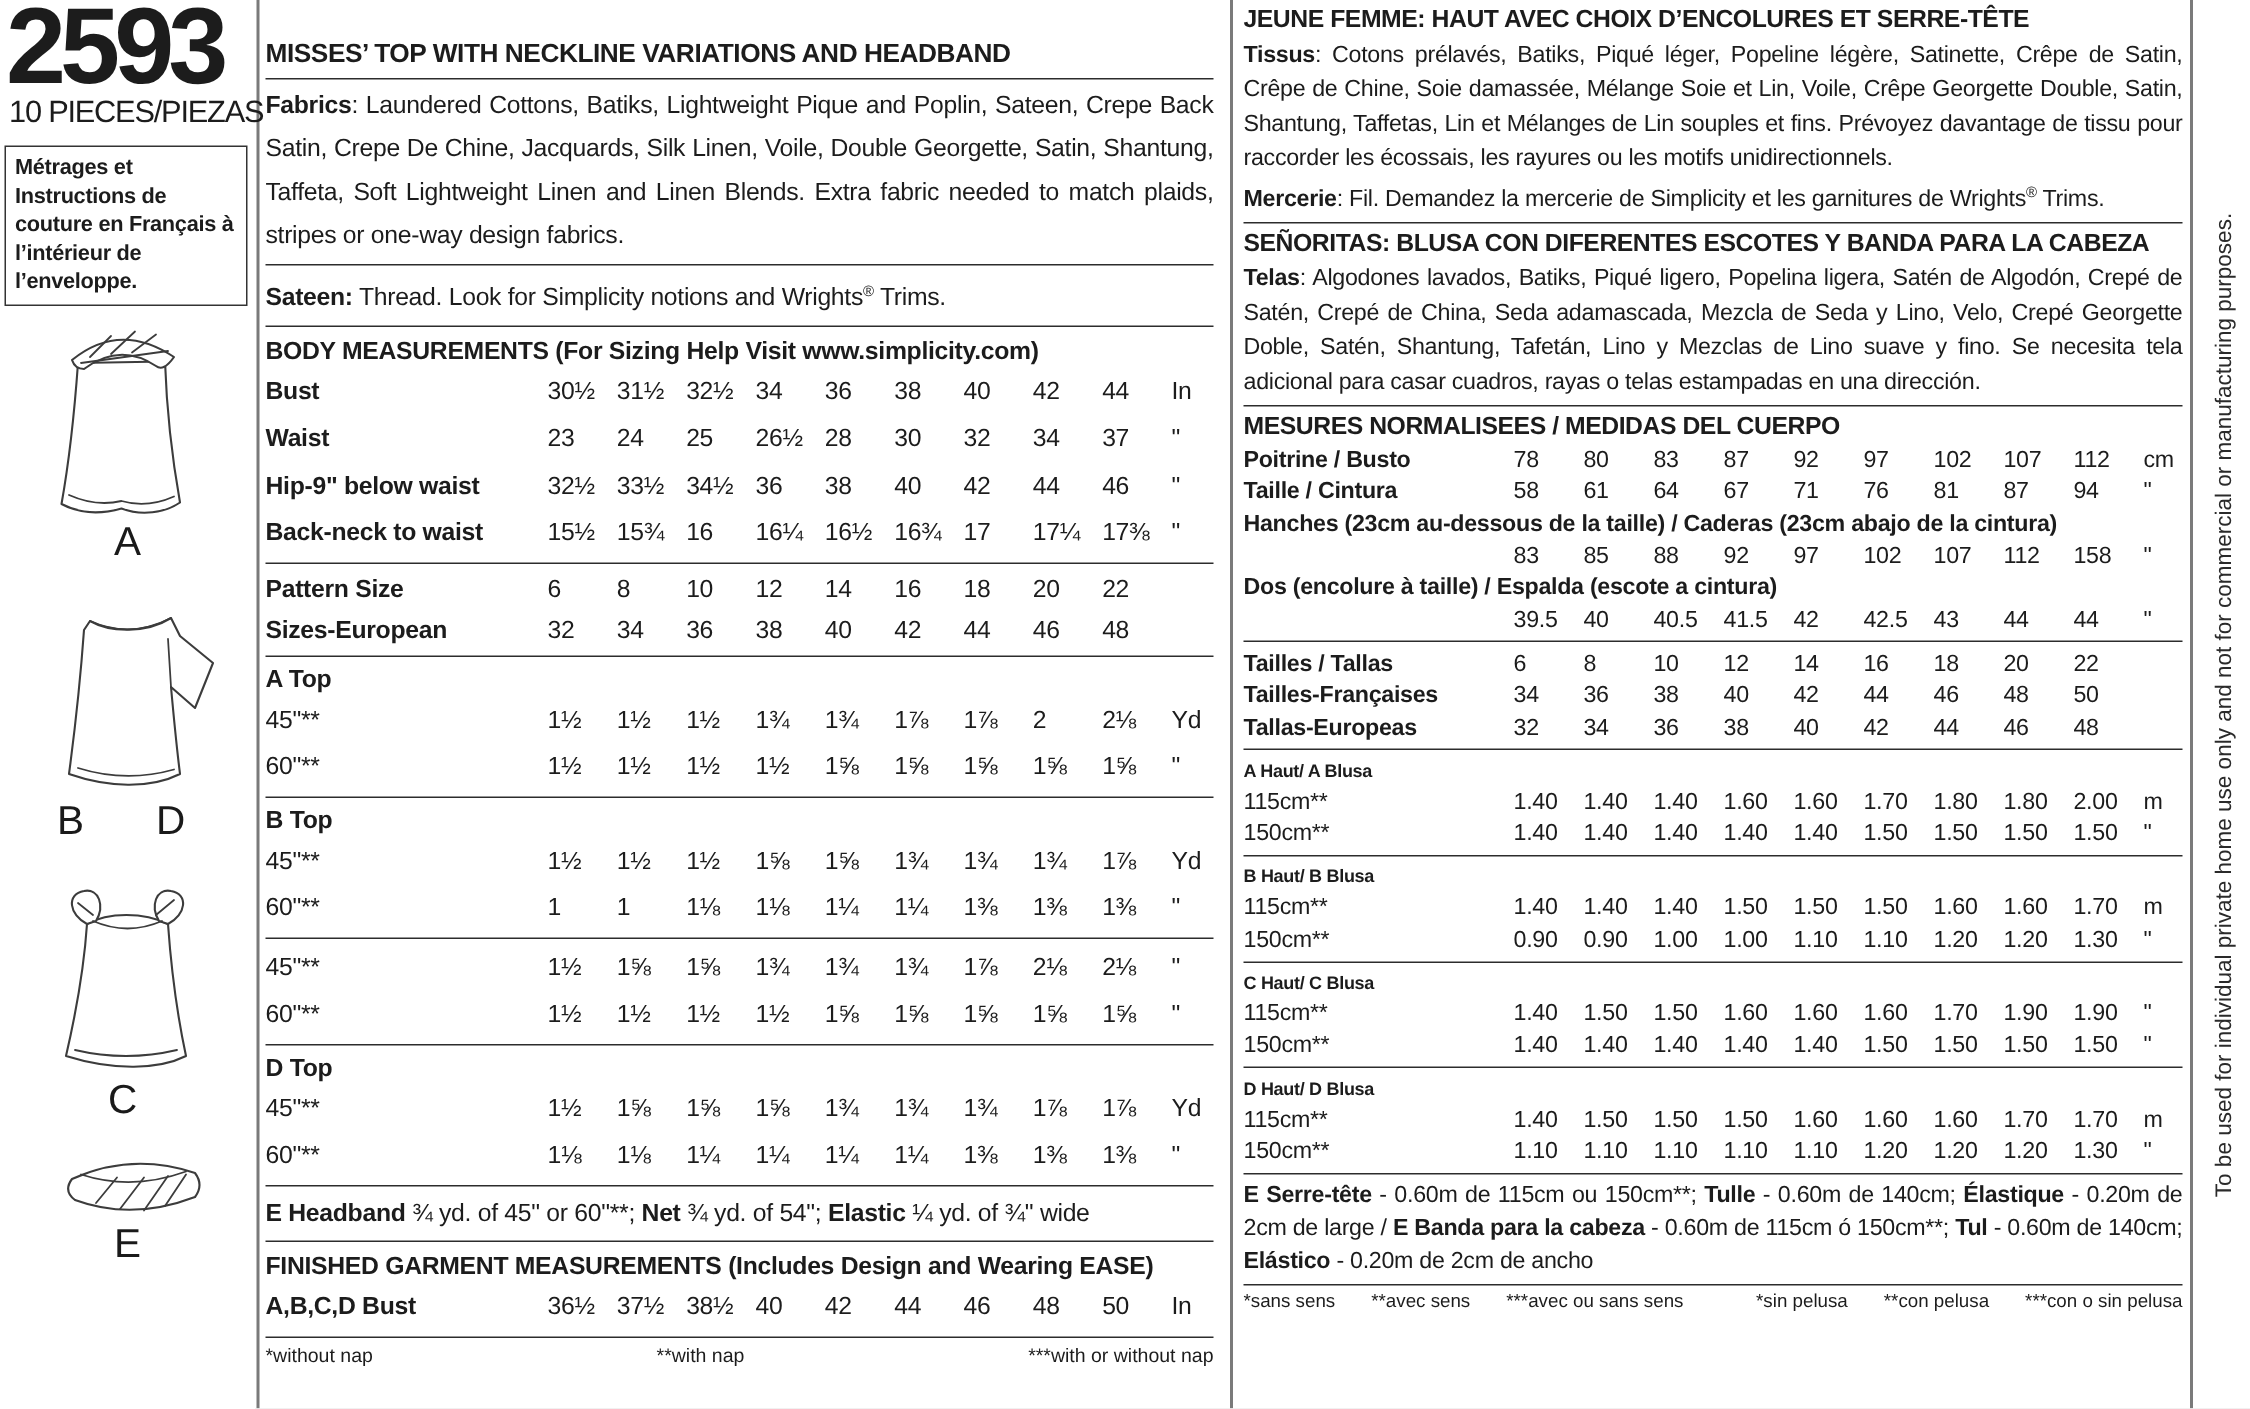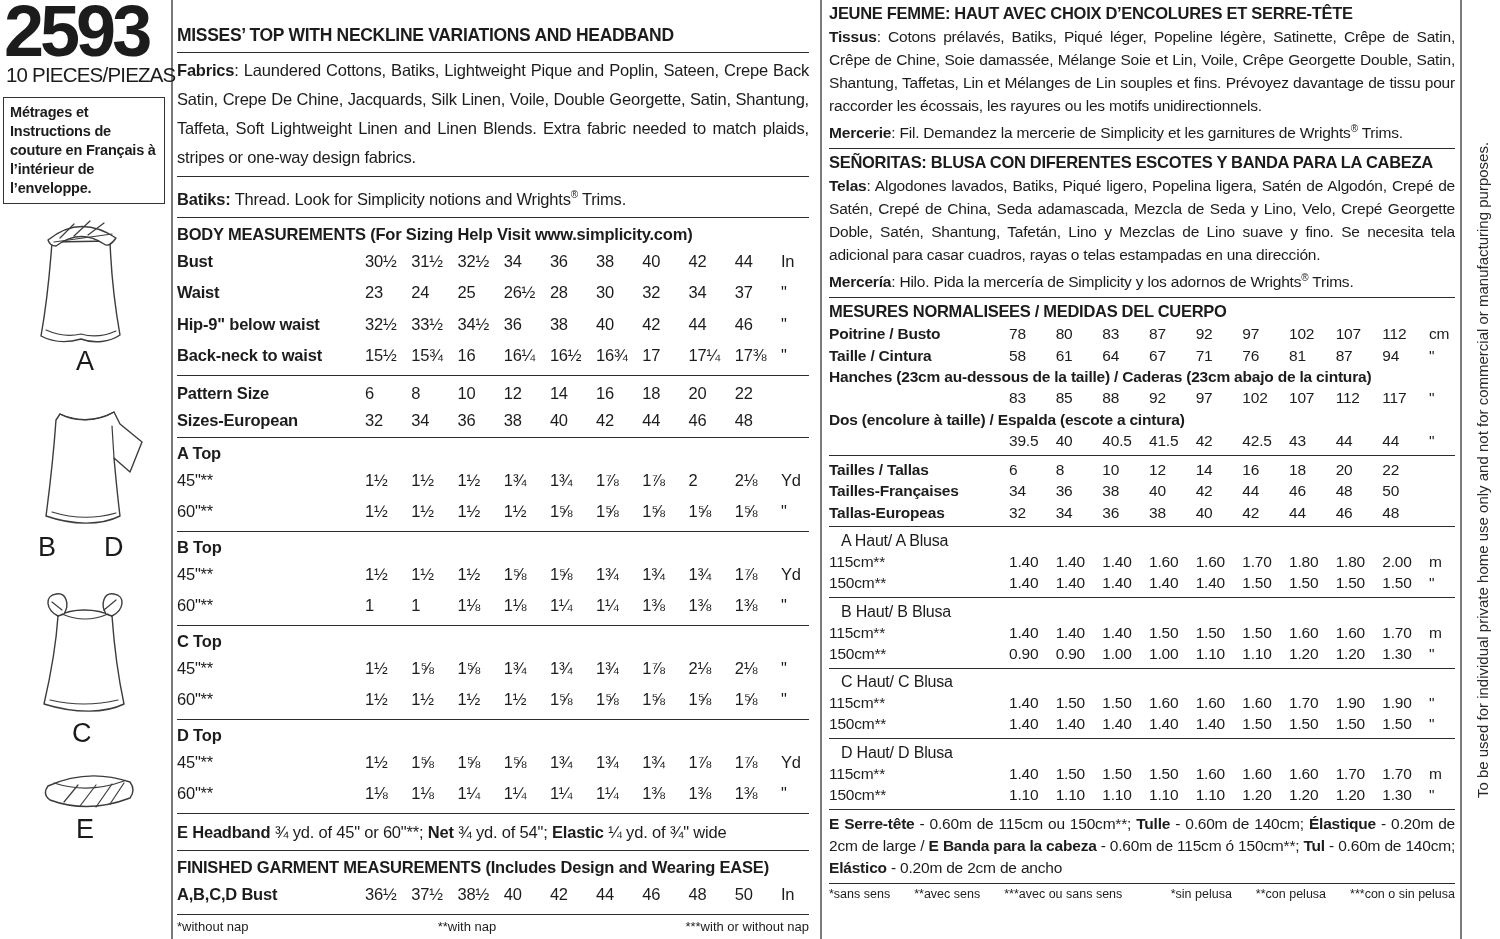--- a/index.html
+++ b/index.html
@@ -40,21 +40,21 @@
   .sec-head{font-size:16.5px;font-weight:700;line-height:23px;margin-top:1px;}
   .fnrow-mid{display:flex;gap:34px;font-size:13px;letter-spacing:0;margin-top:4px;justify-content:space-between;}
 
   
   .title-fr{font-size:16.5px;font-weight:700;letter-spacing:-0.3px;line-height:21px;margin-bottom:1px;}
   .para-r{font-size:15.5px;line-height:23px;text-align:justify;}
   .right-table .trow{grid-template-columns:180px repeat(9,1fr) 26px;font-size:15.5px;line-height:21.3px;}
   .right-table .tlabel{font-weight:700;white-space:nowrap;}
   .right-table .tfull{grid-column:1/-1;font-weight:700;white-space:nowrap;}
   .right-table.plainlab .tlabel{font-weight:400;}
-  .sec-head-r{font-size:16px;font-weight:400;line-height:20px;margin-left:12px;}
+  .sec-head-r{font-size:12px;font-weight:700;line-height:20px;}
   .serre{font-size:15.5px;line-height:22px;text-align:justify;}
   .fnrow-right{display:flex;justify-content:space-between;font-size:12.5px;letter-spacing:0;margin-top:3px;gap:15px;}
   .fngroup{display:flex;gap:24px;}
 
   
   .side-note{
     position:absolute;right:9px;top:50%;
     transform:translateY(-50%) rotate(180deg);
     writing-mode:vertical-rl;
     font-size:15px;letter-spacing:0;color:#2a2a2a;white-space:nowrap;
@@ -119,21 +119,21 @@
       </svg>
       <div class="view-label" style="left:36px;top:46px">E</div>
     </div>
   </aside>
 
   <main class="col-mid">
     <div class="title-en">MISSES’ TOP WITH NECKLINE VARIATIONS AND HEADBAND</div>
     <hr class="hrule">
     <div class="para"><span style="font-weight: 700;">Fabrics</span><span>: Laundered Cottons, Batiks, Lightweight Pique and Poplin, Sateen, Crepe Back Satin, Crepe De Chine, Jacquards, Silk Linen, Voile, Double Georgette, Satin, Shantung, Taffeta, Soft Lightweight Linen and Linen Blends. Extra fabric needed to match plaids, stripes or one-way design fabrics.</span></div>
     <hr class="hrule">
-    <div class="inline-line"><span style="font-weight: 700;">Batiks:</span><span> Thread. Look for Simplicity notions and Wrights</span><sup>®</sup><span> Trims.</span></div>
+    <div class="inline-line"><span style="font-weight: 700;">Sateen:</span><span> Thread. Look for Simplicity notions and Wrights</span><sup>®</sup><span> Trims.</span></div>
     <hr class="hrule">
 
     <div class="table-title">BODY MEASUREMENTS (For Sizing Help Visit www.simplicity.com)</div>
     <div class="mid-table">
         <div class="trow">
           <div class="tlabel">Bust</div>
           <div class="tval">30½</div>
           <div class="tval">31½</div>
           <div class="tval">32½</div>
           <div class="tval">34</div>
@@ -276,21 +276,20 @@
             <div class="tval">1⅜</div>
             <div class="tval">1⅜</div>
             <div class="tval">1⅜</div>
             <div class="tunit">"</div>
           </div>
         </div>
     </section>
     <hr class="hrule">
 
     <section>
-      <div class="sec-head">C Top</div>
       <div class="mid-table plainlab">
           <div class="trow">
             <div class="tlabel">45"**</div>
             <div class="tval">1½</div>
             <div class="tval">1⅝</div>
             <div class="tval">1⅝</div>
             <div class="tval">1¾</div>
             <div class="tval">1¾</div>
             <div class="tval">1¾</div>
             <div class="tval">1⅞</div>
@@ -377,21 +376,20 @@
   </main>
 
   <section class="col-right">
     <div class="title-fr">JEUNE FEMME: HAUT AVEC CHOIX D’ENCOLURES ET SERRE-TÊTE</div>
     <div class="para-r"><span style="font-weight: 700;">Tissus</span><span>: Cotons prélavés, Batiks, Piqué léger, Popeline légère, Satinette, Crêpe de Satin, Crêpe de Chine, Soie damassée, Mélange Soie et Lin, Voile, Crêpe Georgette Double, Satin, Shantung, Taffetas, Lin et Mélanges de Lin souples et fins. Prévoyez davantage de tissu pour raccorder les écossais, les rayures ou les motifs unidirectionnels.</span></div>
     <div class="para-r"><span style="font-weight: 700;">Mercerie</span><span>: Fil. Demandez la mercerie de Simplicity et les garnitures de Wrights</span><sup>®</sup><span> Trims.</span></div>
     <hr class="hrule">
 
     <div class="title-fr">SEÑORITAS: BLUSA CON DIFERENTES ESCOTES Y BANDA PARA LA CABEZA</div>
     <div class="para-r"><span style="font-weight: 700;">Telas</span><span>: Algodones lavados, Batiks, Piqué ligero, Popelina ligera, Satén de Algodón, Crepé de Satén, Crepé de China, Seda adamascada, Mezcla de Seda y Lino, Velo, Crepé Georgette Doble, Satén, Shantung, Tafetán, Lino y Mezclas de Lino suave y fino. Se necesita tela adicional para casar cuadros, rayas o telas estampadas en una dirección.</span></div>
-    <div class="para-r"><span style="font-weight: 700;">Mercería</span><span>: Hilo. Pida la mercería de Simplicity y los adornos de Wrights</span><sup>®</sup><span> Trims.</span></div>
     <hr class="hrule">
 
     <div class="title-fr">MESURES NORMALISEES / MEDIDAS DEL CUERPO</div>
     <div class="right-table">
         <div class="trow">
           <div class="tlabel">Poitrine / Busto</div>
           <div class="tval">78</div>
           <div class="tval">80</div>
           <div class="tval">83</div>
           <div class="tval">87</div>
@@ -421,21 +419,21 @@
         <div class="trow">
           <div class="tlabel"></div>
           <div class="tval">83</div>
           <div class="tval">85</div>
           <div class="tval">88</div>
           <div class="tval">92</div>
           <div class="tval">97</div>
           <div class="tval">102</div>
           <div class="tval">107</div>
           <div class="tval">112</div>
-          <div class="tval">117</div>
+          <div class="tval">158</div>
           <div class="tunit">"</div>
         </div>
         <div class="trow">
           <div class="tfull">Dos (encolure à taille) / Espalda (escote a cintura)</div>
         </div>
         <div class="trow">
           <div class="tlabel"></div>
           <div class="tval">39.5</div>
           <div class="tval">40</div>
           <div class="tval">40.5</div>

